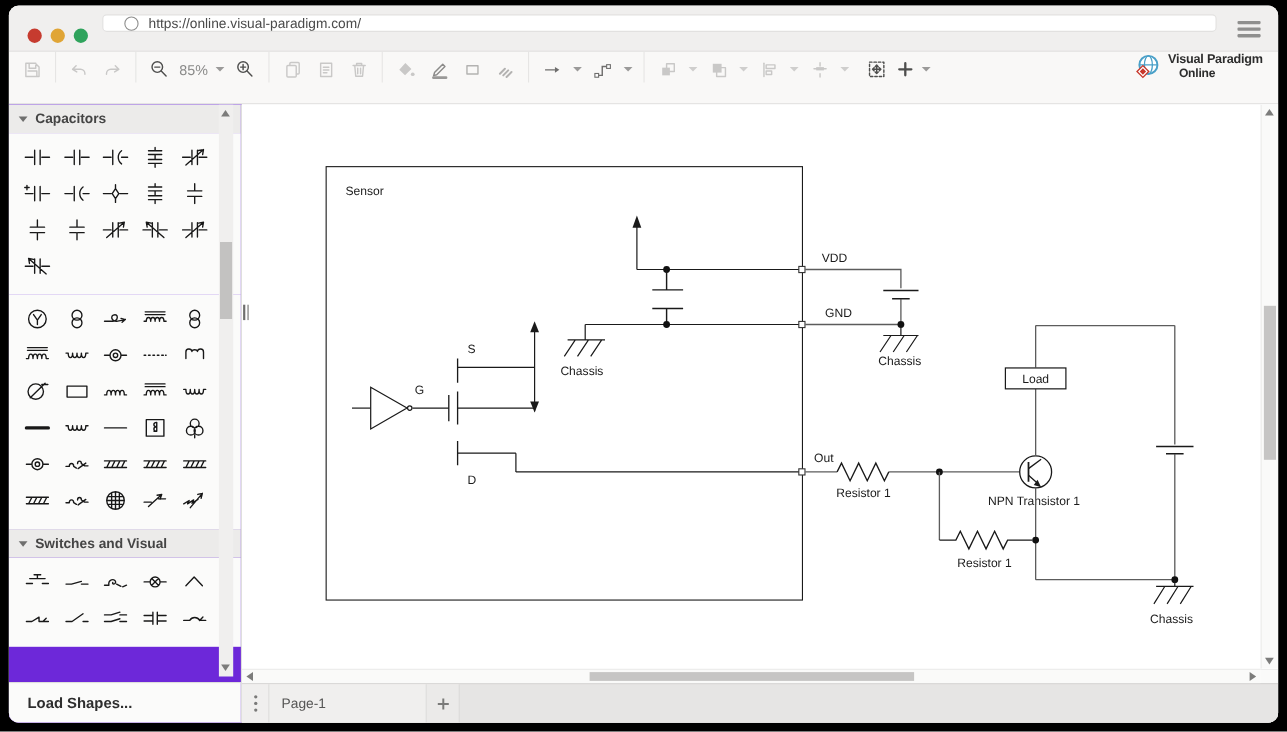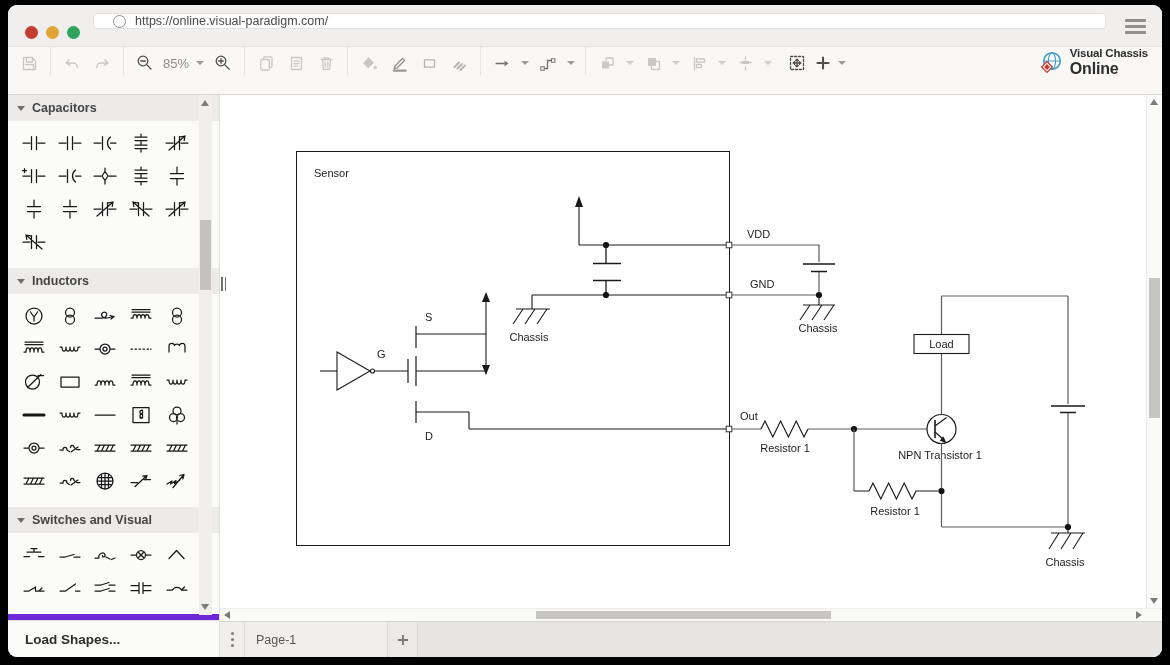--- a/index.html
+++ b/index.html
@@ -25,21 +25,21 @@
   .tbtn.narrow { width:22px; }
   .caret { width:0; height:0; border-left:4px solid transparent; border-right:4px solid transparent; border-top:4.5px solid #9b9a99; margin:0 4px; }
   .caret.dis { border-top-color:#cfcecd; }
   .zoom-label { font-size:13px; color:#8a8a89; min-width:32px; text-align:center; }
   .ic { stroke:#8c8b8a; fill:none; stroke-width:1.3; stroke-linecap:round; stroke-linejoin:round; }
   .ic.dis { stroke:#c9c8c7; }
   .ic.mid { stroke:#b3b2b1; }
   .ic.dark { stroke:#4e4e4d; }
   .vp { margin-left:auto; display:flex; align-items:center; gap:5px; padding-right:8px; }
   .vp-text { font-size:11.5px; font-weight:bold; color:#2d2d2d; line-height:1.15; letter-spacing:-0.2px; }
-  .vp-text .sub { display:block; font-size:16px; }
+  .vp-text .sub { display:block; font-size:11px;margin-left:10px; }
 
   
   .main { flex:1; display:flex; min-height:0; background:#fff; }
   .sidebar { flex:0 0 212px; background:#6d28d9; border-right:1px solid #dfdedd; position:relative; overflow:hidden;font-weight:bold; }
   .sb-content { position:absolute; top:0; left:0; right:0; bottom:37px; overflow:hidden; }
   .sec-head { background:#ecebea; padding:6px 8px 6px 24px; font-size:12.5px; color:#454545; position:relative; }
   .sec-head::before { content:""; position:absolute; left:9px; top:11px; border-left:4px solid transparent; border-right:4px solid transparent; border-top:5px solid #6f6f6e; }
   .grid { display:grid; grid-template-columns:repeat(5,1fr); padding:12px 24px 16px 8px; row-gap:13px; justify-items:center; background:#fbfbfa; }
   .shape { width:28px; height:20px; display:flex; align-items:center; justify-content:center; }
   .shape svg { stroke:#181818; fill:none; stroke-width:1.25; stroke-linecap:round; stroke-linejoin:round; }
@@ -244,21 +244,21 @@
       <svg width="27" height="27">
         <circle cx="14" cy="12" r="8.2" fill="#fff" stroke="#4aa0c8" stroke-width="1.8"></circle>
         <ellipse cx="14" cy="12" rx="3.6" ry="8.2" fill="none" stroke="#4aa0c8" stroke-width="1.2"></ellipse>
         <path d="M6.2 12h15.6" stroke="#4aa0c8" stroke-width="1.2"></path>
         <g transform="translate(9,18) rotate(45)">
           <rect x="-4.4" y="-4.4" width="8.8" height="8.8" fill="#c8372b"></rect>
           <rect x="-2.6" y="-2.6" width="5.2" height="5.2" fill="none" stroke="#fff" stroke-width="1.1"></rect>
         </g>
       </svg>
       <div class="vp-text">
-        <span>Visual Chassis</span>
+        <span>Visual Paradigm</span>
         <span class="sub">Online</span>
       </div>
     </div>
   </div>
 
   <div class="main">
     <div class="sidebar">
       <div class="sb-content">
           <div class="sec-head">Capacitors</div>
           <div class="grid">
@@ -336,21 +336,20 @@
               <svg width="26" height="20" viewBox="0 0 24 20">
                 <path d="M1 10 H8 M16 10 H23 M9.5 3.5 V16.5 M14.5 3.5 V16.5 M4 17 L20 3 M20 3 L15.5 3.8 M20 3 L19.2 7.5"></path>
               </svg>
             </div>
             <div class="shape">
               <svg width="26" height="20" viewBox="0 0 24 20">
                 <path d="M1 10 H8 M16 10 H23 M9.5 3.5 V16.5 M14.5 3.5 V16.5 M20 17 L4 3 M4 3 L8.5 3.8 M4 3 L4.8 7.5"></path>
               </svg>
             </div>
           </div>
-          <div class="sec-head">Inductors</div>
           <div class="grid">
             <div class="shape">
               <svg width="26" height="20" viewBox="0 0 24 20">
                 <path d="M12 10 m-8 0 a8 8 0 1 0 16 0 a8 8 0 1 0 -16 0 M8.5 6 L12 11 L15.5 6 M12 11 V15"></path>
               </svg>
             </div>
             <div class="shape">
               <svg width="26" height="20" viewBox="0 0 24 20">
                 <path d="M12 6.5 m-4.5 0 a4.5 4.5 0 1 0 9 0 a4.5 4.5 0 1 0 -9 0 M12 13.5 m-4.5 0 a4.5 4.5 0 1 0 9 0 a4.5 4.5 0 1 0 -9 0"></path>
               </svg>

